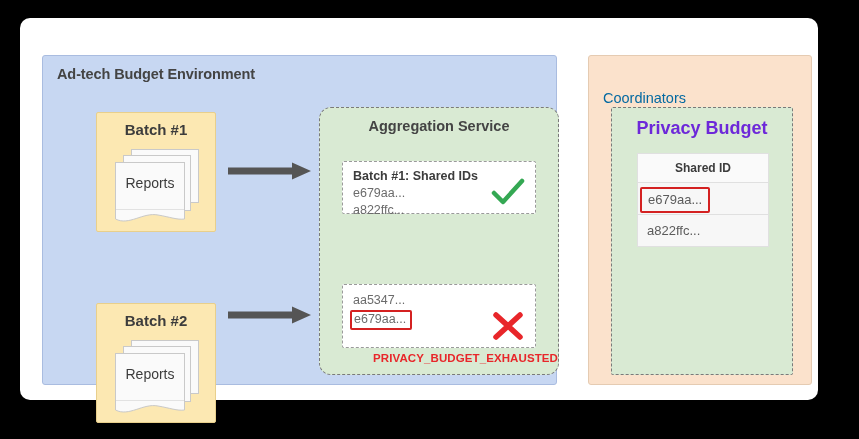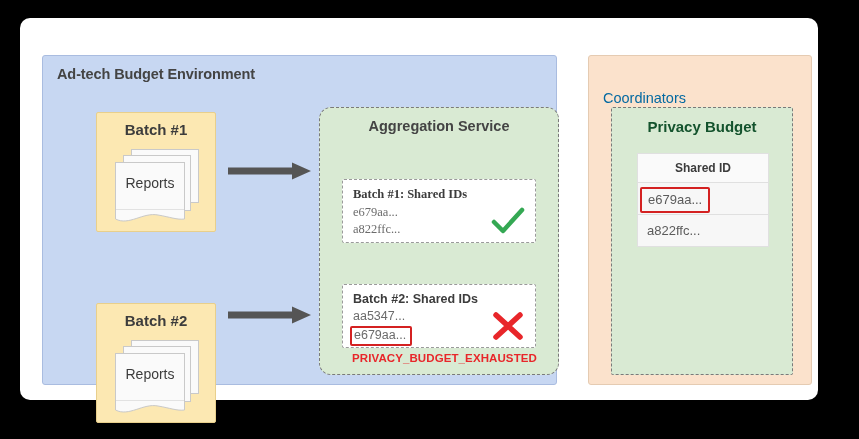--- a/index.html
+++ b/index.html
@@ -142,21 +142,21 @@
   .result-card {
     position: absolute;
     left: 22px;
     width: 194px;
     background: #ffffff;
     border: 1.5px dashed #9a9a9a;
     border-radius: 2px;
     box-sizing: border-box;
     padding: 7px 10px 8px 10px;
   }
-  #result-card-1 { top: 71px; height: 64px; font-family: Liberation Serif, serif; }
+  #result-card-1 { top: 53px; height: 53px; }
   #result-card-2 { top: 176px; height: 64px; }
   .result-title {
     font-size: 12.5px;
     font-weight: bold;
     color: #3c3c3c;
     margin-bottom: 2px;
   }
   .result-id {
     font-size: 12.5px;
     color: #6b6b6b;
@@ -176,26 +176,25 @@
     right: 10px;
     bottom: 6px;
     width: 34px;
     height: 30px;
   }
   #error-text {
     position: absolute;
     left: 0;
     top: 244px;
     width: 100%;
-    text-align: left;
+    text-align: right;
     font-size: 11.5px;
     font-weight: bold;
     color: #e8262a;
     letter-spacing: 0.1px;
-    margin-left: 32px;
   }
 
   
   #coordinators-panel {
     position: absolute;
     left: 568px;
     top: 37px;
     width: 224px;
     height: 330px;
     background: #fbe2cc;
@@ -222,23 +221,23 @@
     border: 1.5px dashed #7a7a7a;
     border-radius: 2px;
     box-sizing: border-box;
   }
   #privacy-budget-title {
     position: absolute;
     left: 0;
     top: 10px;
     width: 100%;
     text-align: center;
-    font-size: 15px;
-    font-weight: bold;
-    color: #14532d;
+    font-size: 18px;
+    font-weight: bold;
+    color: #6d28d9;
   }
   #budget-table {
     position: absolute;
     left: 25px;
     top: 45px;
     width: 132px;
   }
   .table-header {
     background: #fafafa;
     border: 1px solid #e0e0e0;
@@ -320,21 +319,20 @@
       <div id="result-card-1" class="result-card">
         <div class="result-title">Batch #1: Shared IDs</div>
         <div class="result-id">e679aa...</div>
         <div class="result-id">a822ffc...</div>
         <svg class="status-mark" viewBox="0 0 34 30">
           <path d="M3 16 L12 25 L31 4" fill="none" stroke="#34a853" stroke-width="4.5" stroke-linecap="round" stroke-linejoin="round"></path>
         </svg>
       </div>
 
       <div id="result-card-2" class="result-card">
-        <div class="result-title">Batch #2: Shared IDs</div>
         <div class="result-id">aa5347...</div>
         <div class="result-id flagged">e679aa...</div>
         <svg class="status-mark" viewBox="0 0 34 30">
           <path d="M5 4 L29 26 M29 4 L5 26" fill="none" stroke="#e8262a" stroke-width="5.5" stroke-linecap="round"></path>
         </svg>
       </div>
 
       <div id="error-text">PRIVACY_BUDGET_EXHAUSTED</div>
     </div>
   </div>

